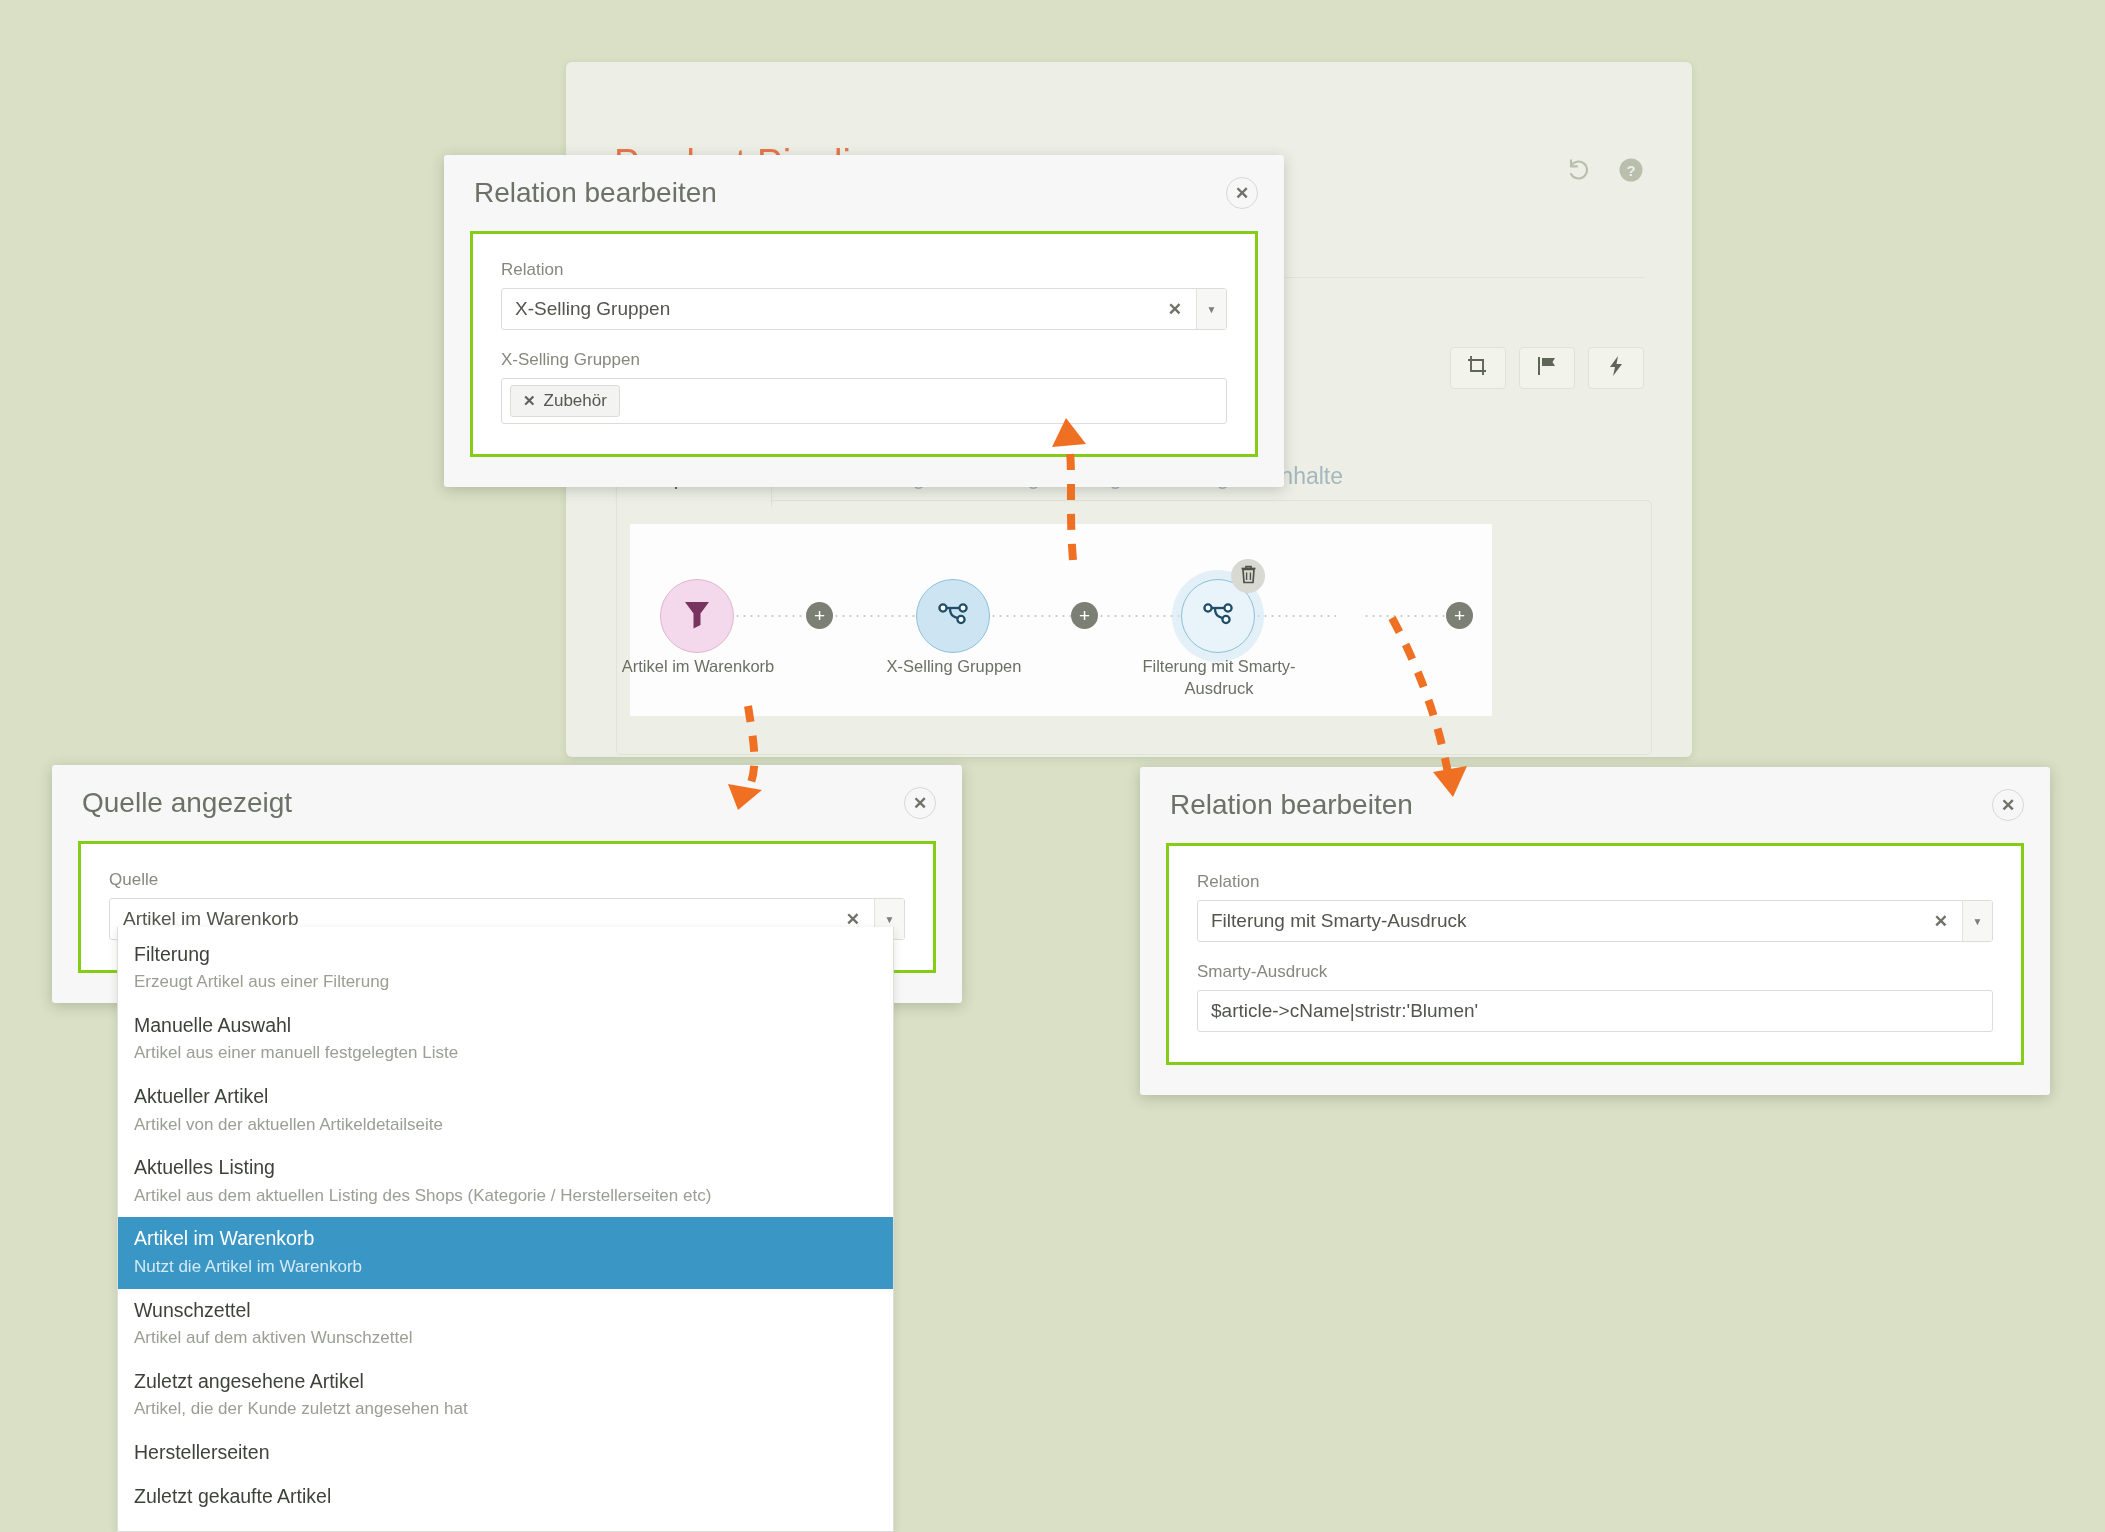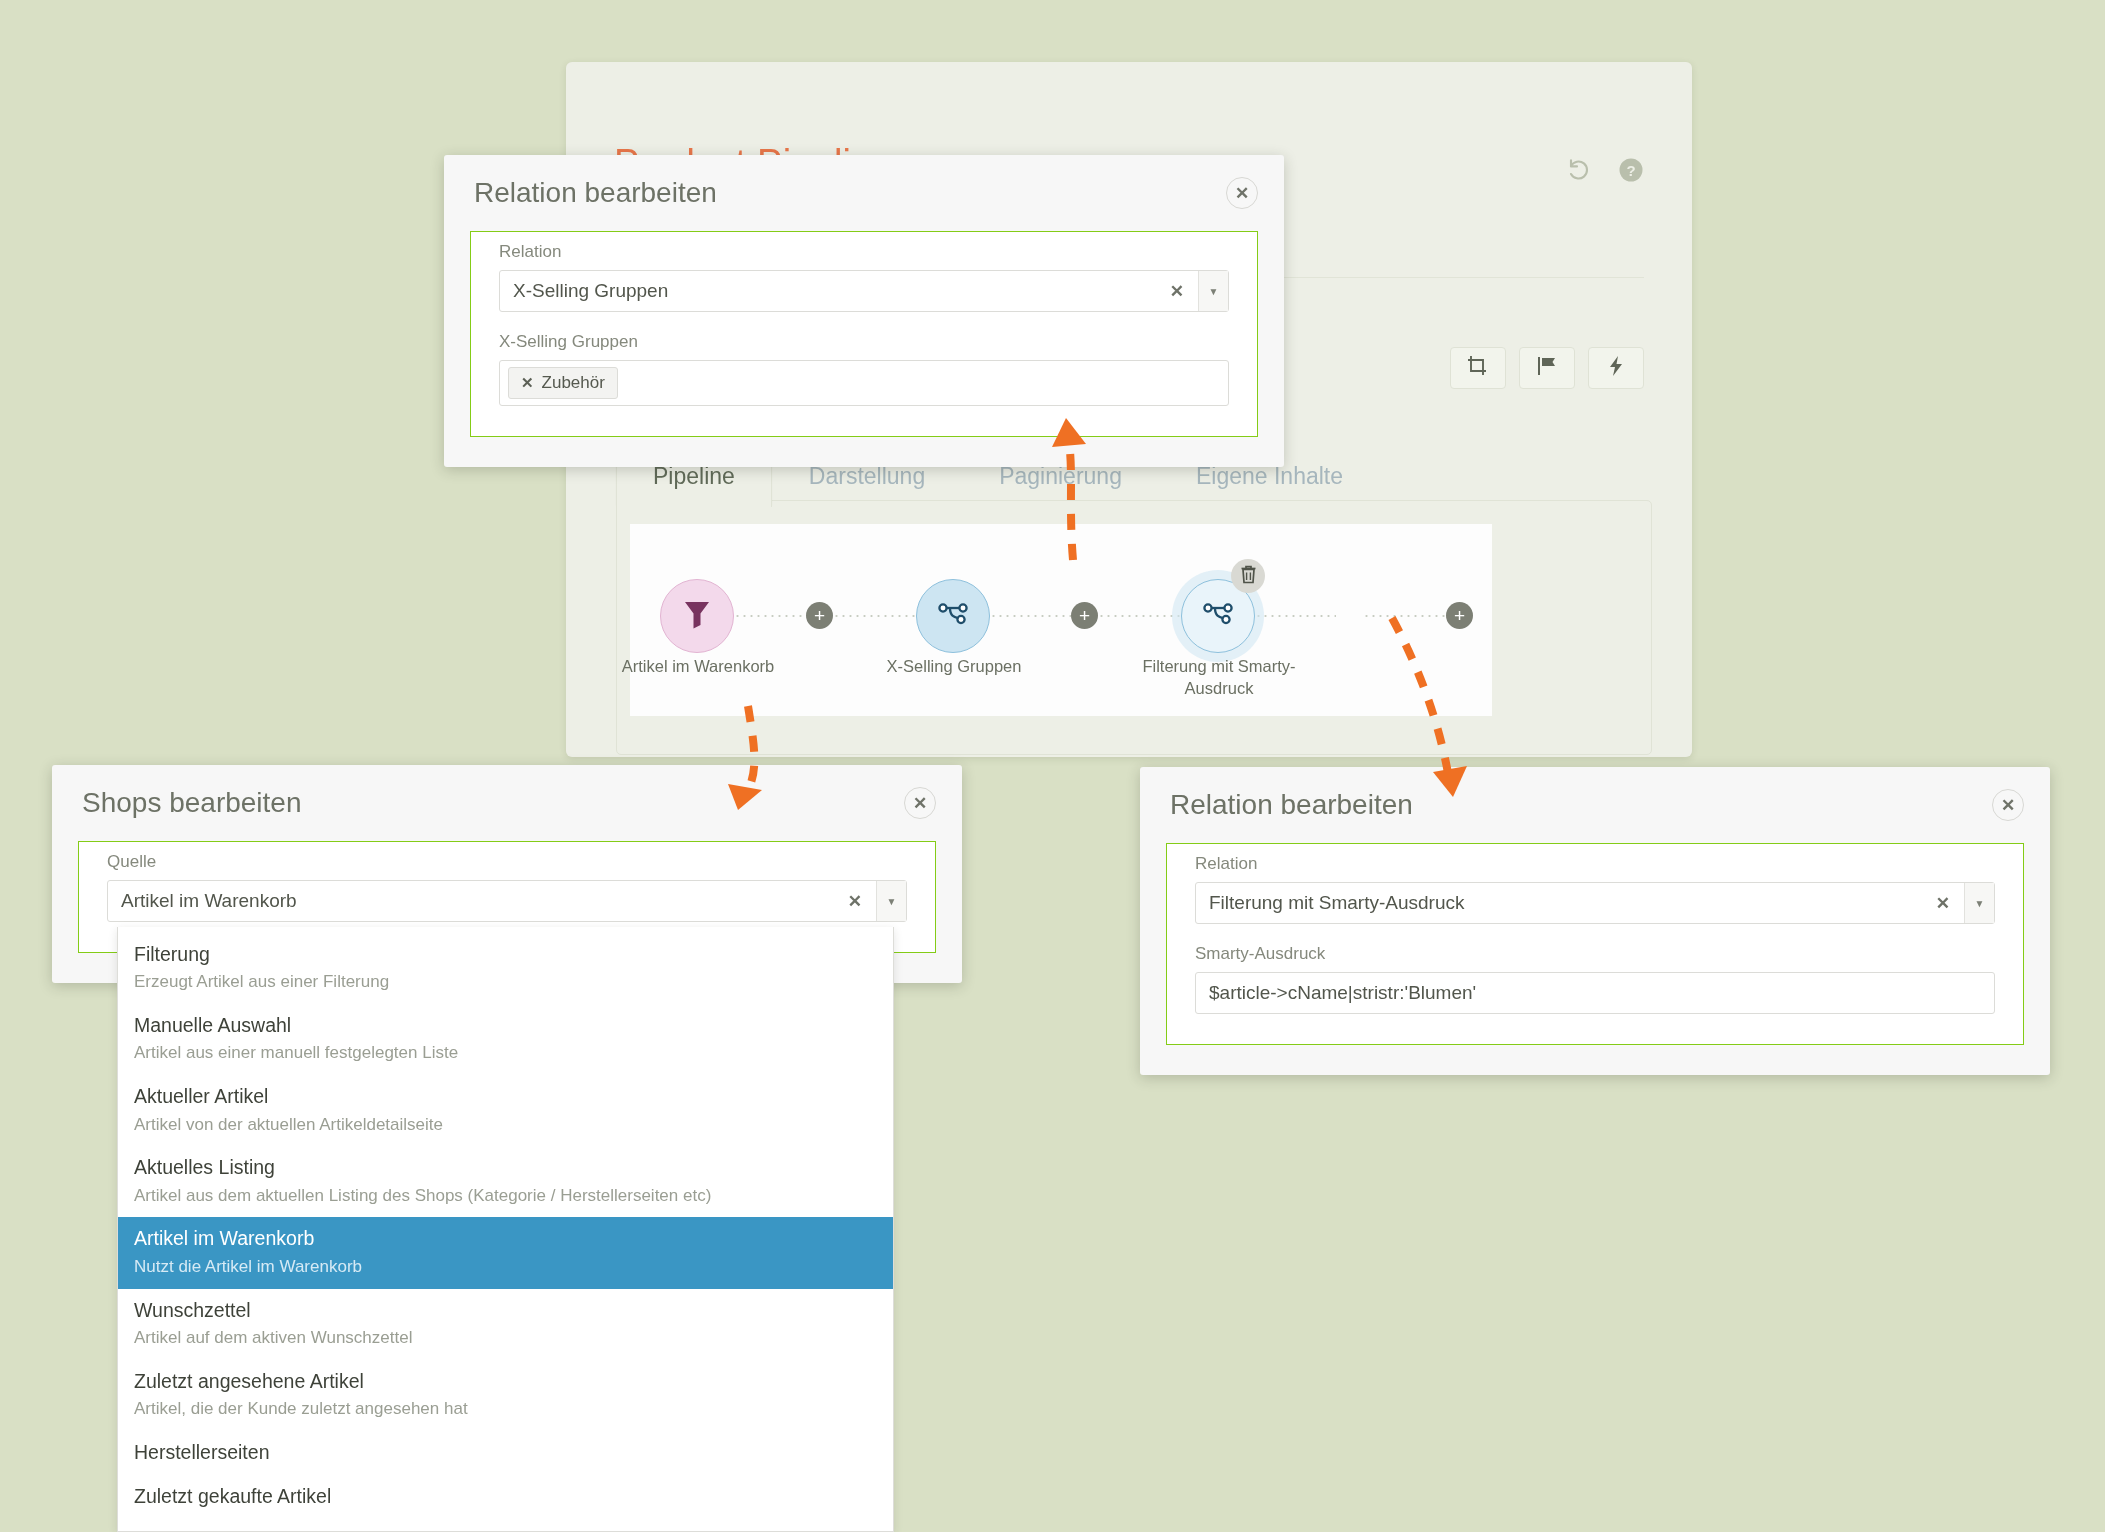--- a/index.html
+++ b/index.html
@@ -182,22 +182,22 @@
     border: 1px solid #d8d8d4;
     color: #6f7369;
     display: flex; align-items: center; justify-content: center;
     font-size: 17px; font-weight: bold;
     cursor: pointer;
     background: transparent;
   }
   .dialog-body {
     margin: 0 26px 30px 26px;
     background: #fff;
-    border: 1px solid #84cc16;
-    padding: 10px 28px 30px 28px;
+    border: 3px solid #84cc16;
+    padding: 26px 28px 30px 28px;
   }
   .field-label {
     font-size: 17px; color: #85897d; margin-bottom: 8px;
   }
   .field-gap { height: 20px; }
   .select-ctl {
     position: relative;
     height: 42px;
     background: #fff;
     border: 1px solid #dcdcd8;
@@ -428,21 +428,21 @@
       <div class="tag">
         <span class="tag-x">✕</span>
         <span>Zubehör</span>
       </div>
     </div>
   </div>
 </div>
 
 <div class="dialog" id="dlg-quelle">
   <div class="dialog-head">
-    <div class="dialog-title">Shops bearbeiten</div>
+    <div class="dialog-title">Quelle angezeigt</div>
     <div class="dialog-close">✕</div>
   </div>
   <div class="dialog-body">
     <div class="field-label">Quelle</div>
     <div class="select-ctl">
       <div class="select-val">Artikel im Warenkorb</div>
       <div class="select-clear">✕</div>
       <div class="select-caret">▼</div>
     </div>
   </div>

